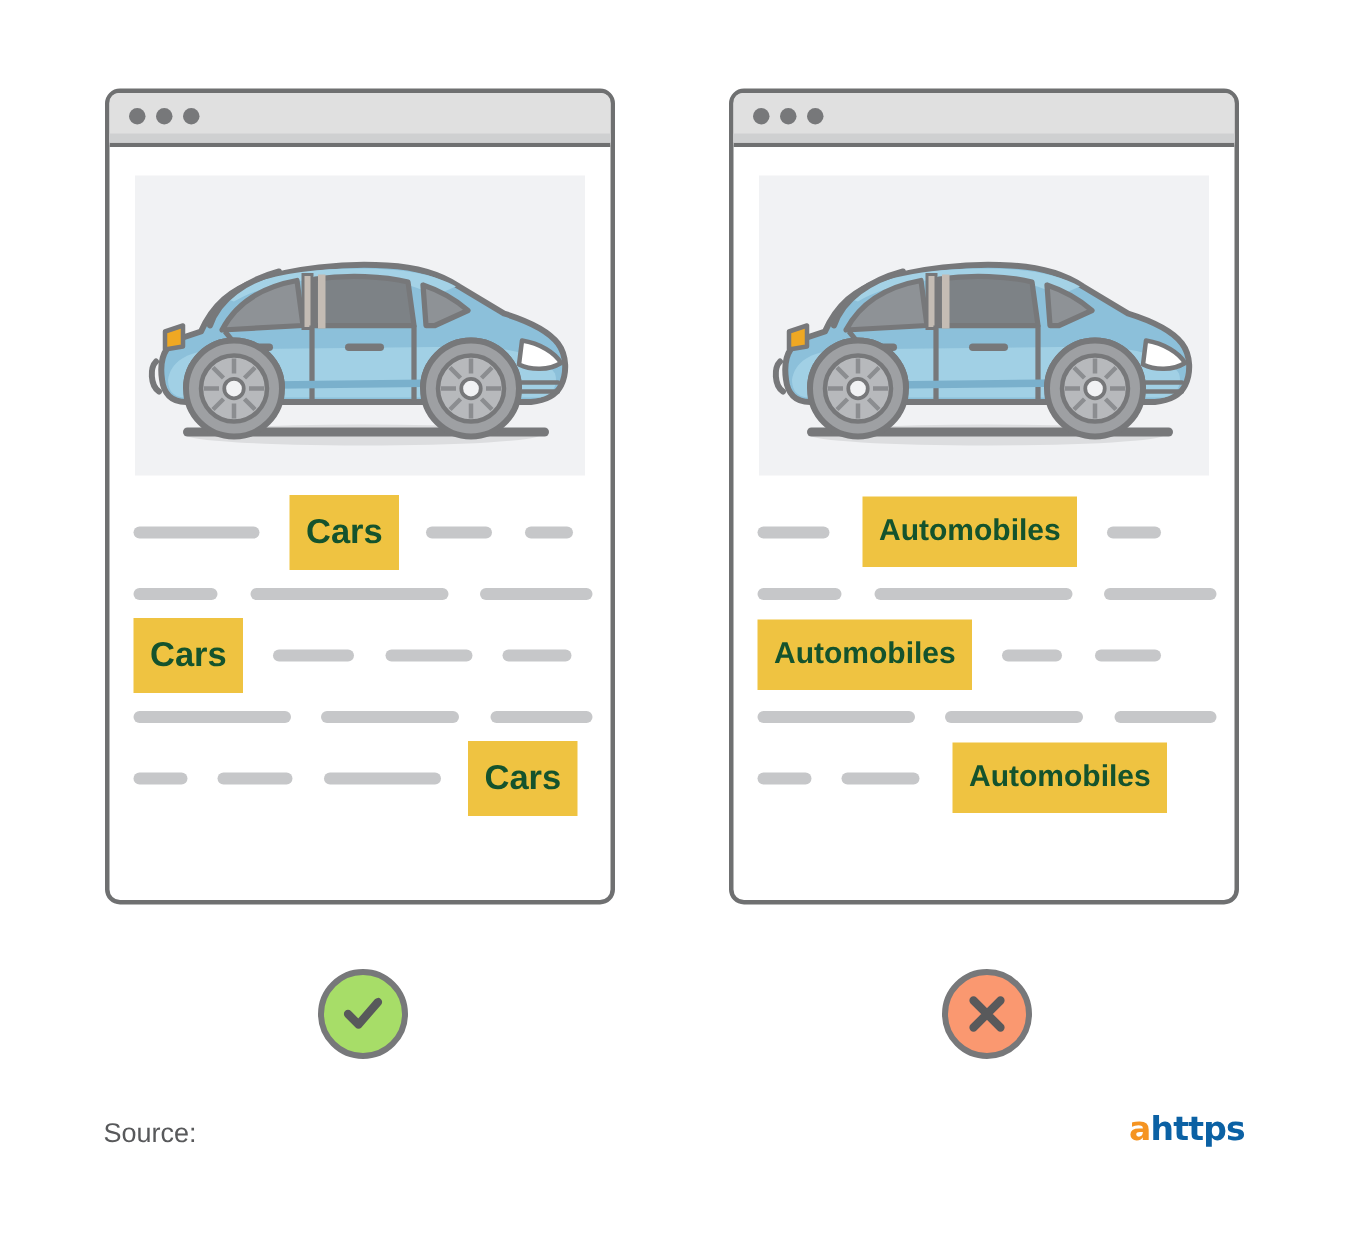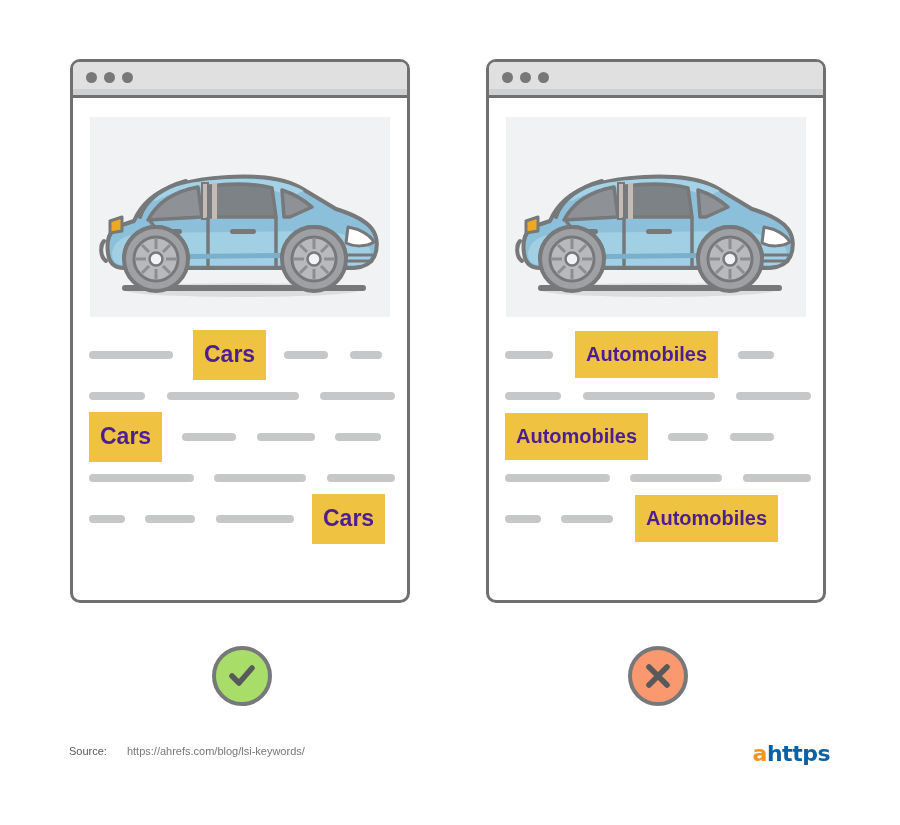--- a/index.html
+++ b/index.html
@@ -84,21 +84,21 @@
   }
   .bar {
     height: 8px;
     border-radius: 4px;
     background: #c6c7c9;
     flex: none;
   }
   .gap { flex: none; }
   .tag {
     background: #efc341;
-    color: #4c1d95;
+    color: #14532d;
     font-weight: bold;
     line-height: 1;
     padding: 13px 11px 14px 11px;
     white-space: nowrap;
     flex: none;
   }
   .tag.cars { font-size: 23px; }
   .tag.auto { font-size: 20px; }
 
   
@@ -116,25 +116,25 @@
   }
   .verdict.good { left: 212px; background: #a7dd68; }
   .verdict.bad  { left: 628px; background: #fa9870; }
   .verdict svg { display: block; }
 
   
   .footer-source {
     position: absolute;
     left: 69px;
     top: 745px;
-    font-size: 11px;
+    font-size: 18px;
     color: #6d6e70;
     display: flex;
     align-items: center;
-    gap: 20px;
+    gap: 8px;
   }
   .footer-source .label { color: #58595b; }
   .footer-source .url { color: #77787a; }
 
   .logo {
     position: absolute;
     right: 70px;
     top: 741px;
     font-size: 22px;
     font-weight: bold;
@@ -411,18 +411,17 @@
       <span>
         <svg width="26" height="26" viewBox="0 0 26 26">
           <path d="M4 4 L22 22 M22 4 L4 22" fill="none" stroke="#58595b" stroke-width="5.5" stroke-linecap="round"></path>
         </svg>
       </span>
     </div>
   </div>
 
 <div class="footer-source">
   <span class="label">Source:</span>
-  <span class="url">https://ahrefs.com/blog/lsi-keywords/</span>
 </div>
 
 <div class="logo">
   <span class="a">a</span><span class="rest">https</span>
 </div>
 
 </body></html>

